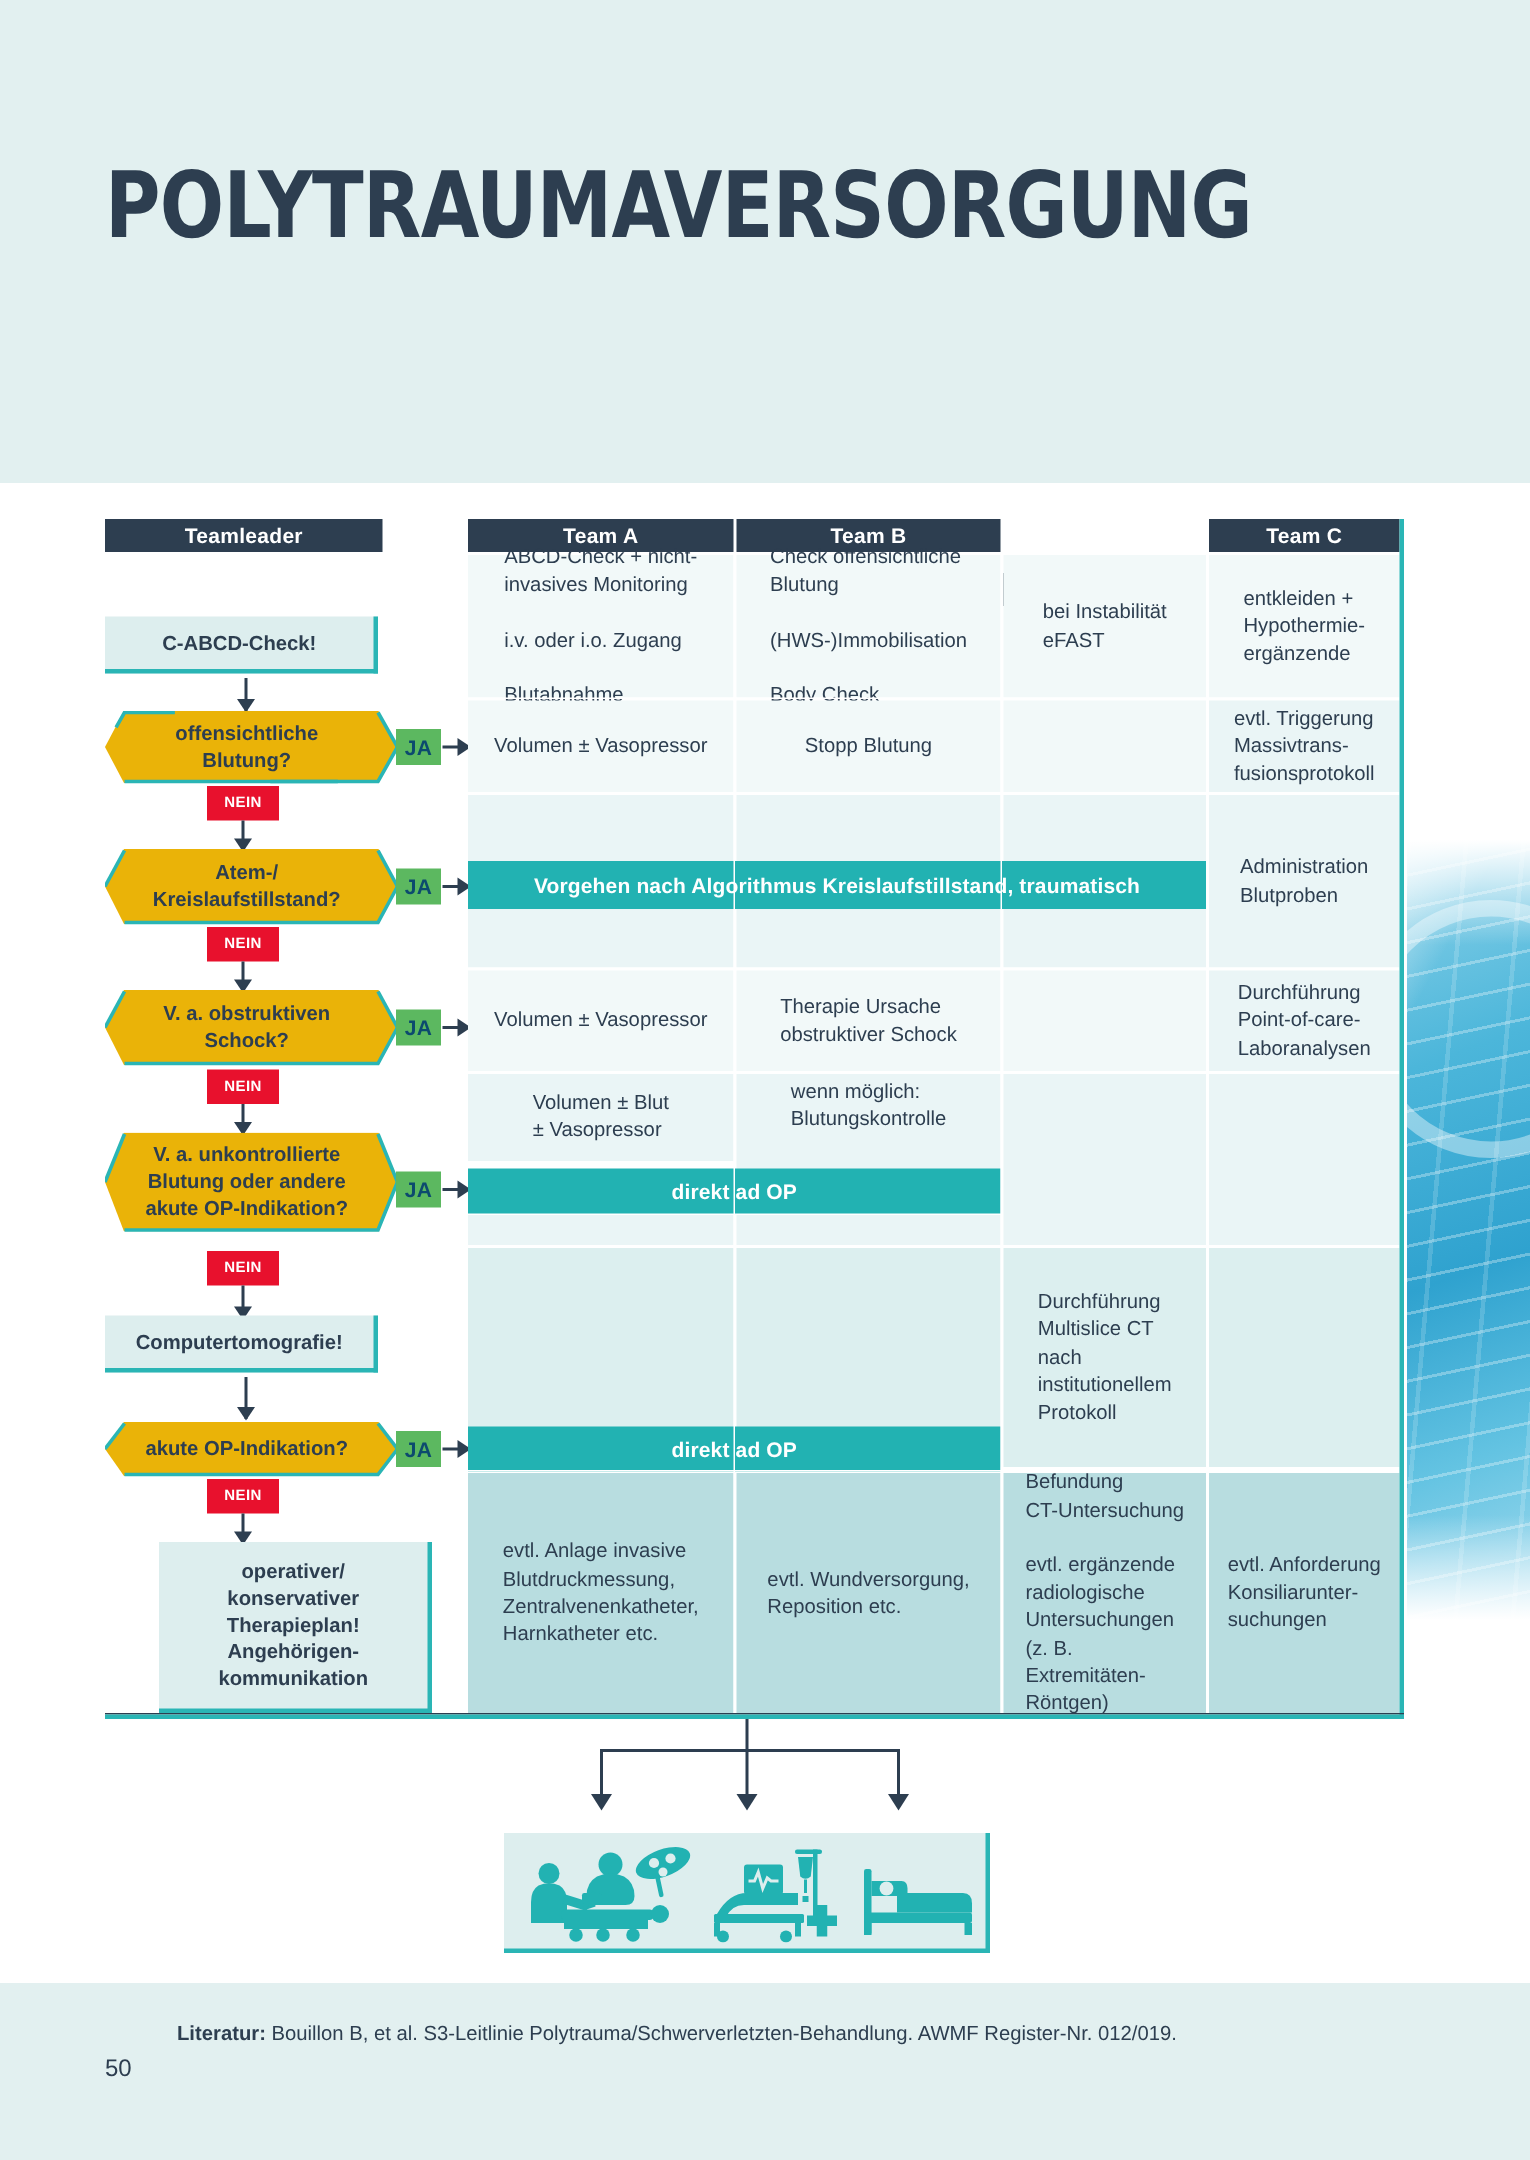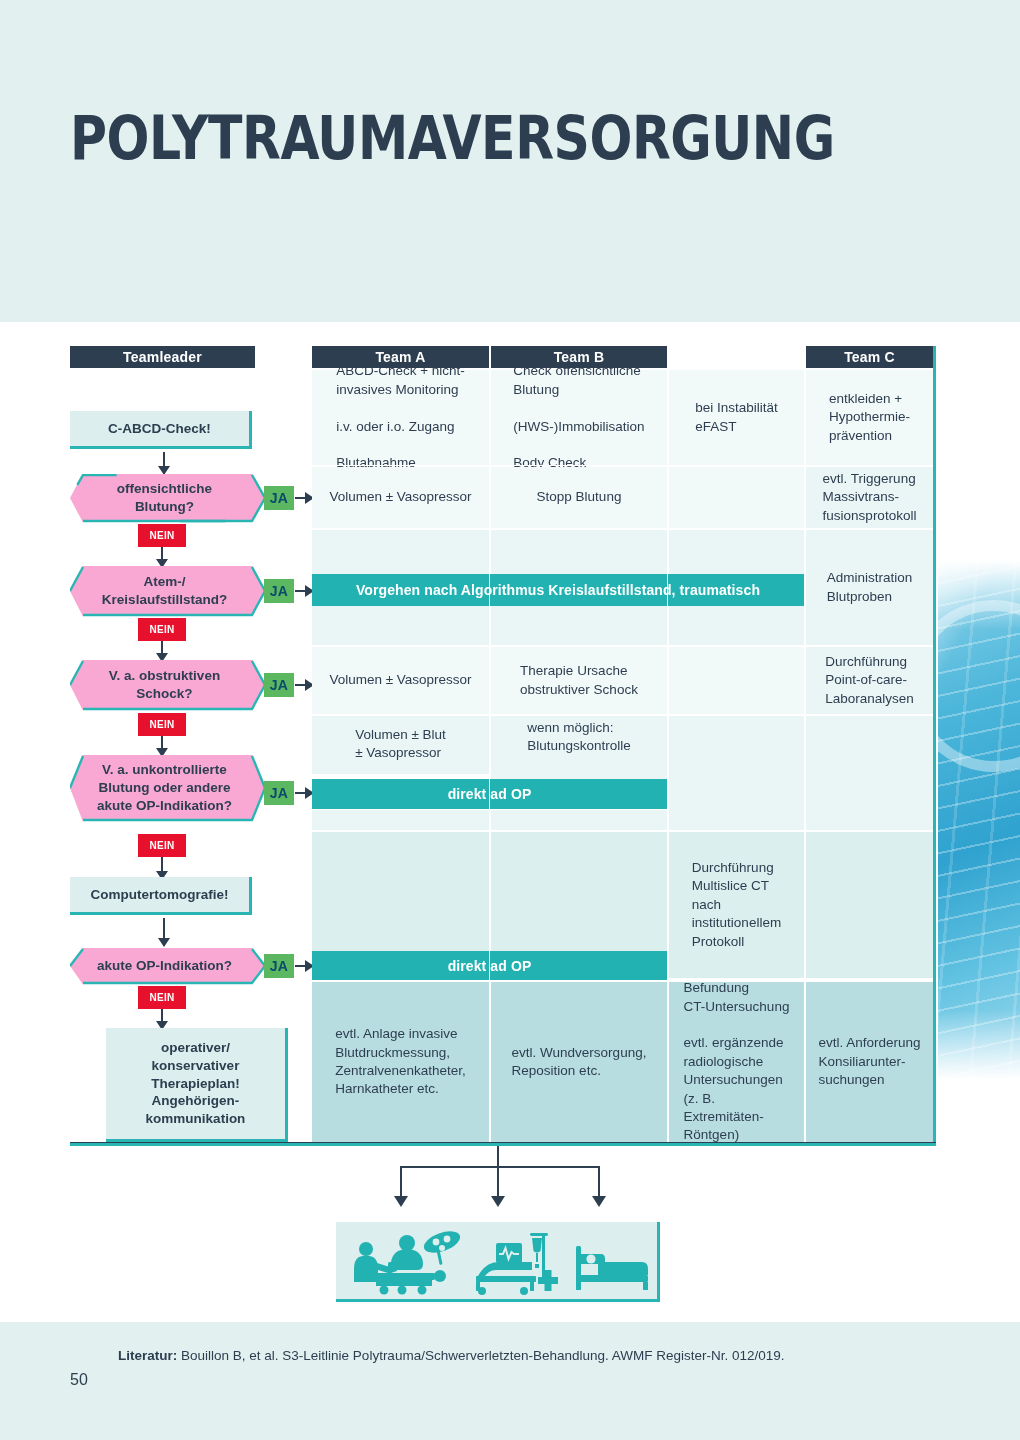--- a/index.html
+++ b/index.html
@@ -118,21 +118,21 @@
     display: flex;
     align-items: center;
     justify-content: center;
     text-align: center;
     line-height: 1.32;
     padding: 4px 8px;
   }
 
   .flow-hex {
     position: absolute;
-    background: #f9a8d4;
+    background: #eab308;
     color: #2d3e50;
     font-size: 13.5px;
     font-weight: bold;
     display: flex;
     align-items: center;
     justify-content: center;
     text-align: center;
     line-height: 1.32;
     padding: 4px 22px 4px 16px;
     clip-path: polygon(0% 50%, 6.5% 0%, 93.5% 0%, 100% 50%, 93.5% 100%, 6.5% 100%);
@@ -432,21 +432,21 @@
   <div class="grid-cell tint-a" style="left:491px; top:370px; width:176px; height:95px; white-space:pre-line;">Check offensichtliche
 Blutung
 
 (HWS-)Immobilisation
 
 Body Check</div>
   <div class="grid-cell tint-a" style="left:669px; top:370px; width:135px; height:95px; white-space:pre-line;">bei Instabilität
 eFAST</div>
   <div class="grid-cell tint-a" style="left:806px; top:370px; width:127px; height:95px; white-space:pre-line;">entkleiden +
 Hypothermie-
-prävention</div>
+ergänzende</div>
 
   <div class="grid-cell tint-a" style="left:312px; top:467px; width:177px; height:61px;">Volumen ± Vasopressor</div>
   <div class="grid-cell tint-a" style="left:491px; top:467px; width:176px; height:61px;">Stopp Blutung</div>
   <div class="grid-cell tint-a" style="left:669px; top:467px; width:135px; height:61px;"></div>
   <div class="grid-cell tint-b" style="left:806px; top:467px; width:127px; height:61px; white-space:pre-line;">evtl. Triggerung
 Massivtrans-
 fusionsprotokoll</div>
 
   <div class="grid-cell tint-b" style="left:312px; top:530px; width:177px; height:115px;"></div>
   <div class="grid-cell tint-b" style="left:491px; top:530px; width:176px; height:115px;"></div>

